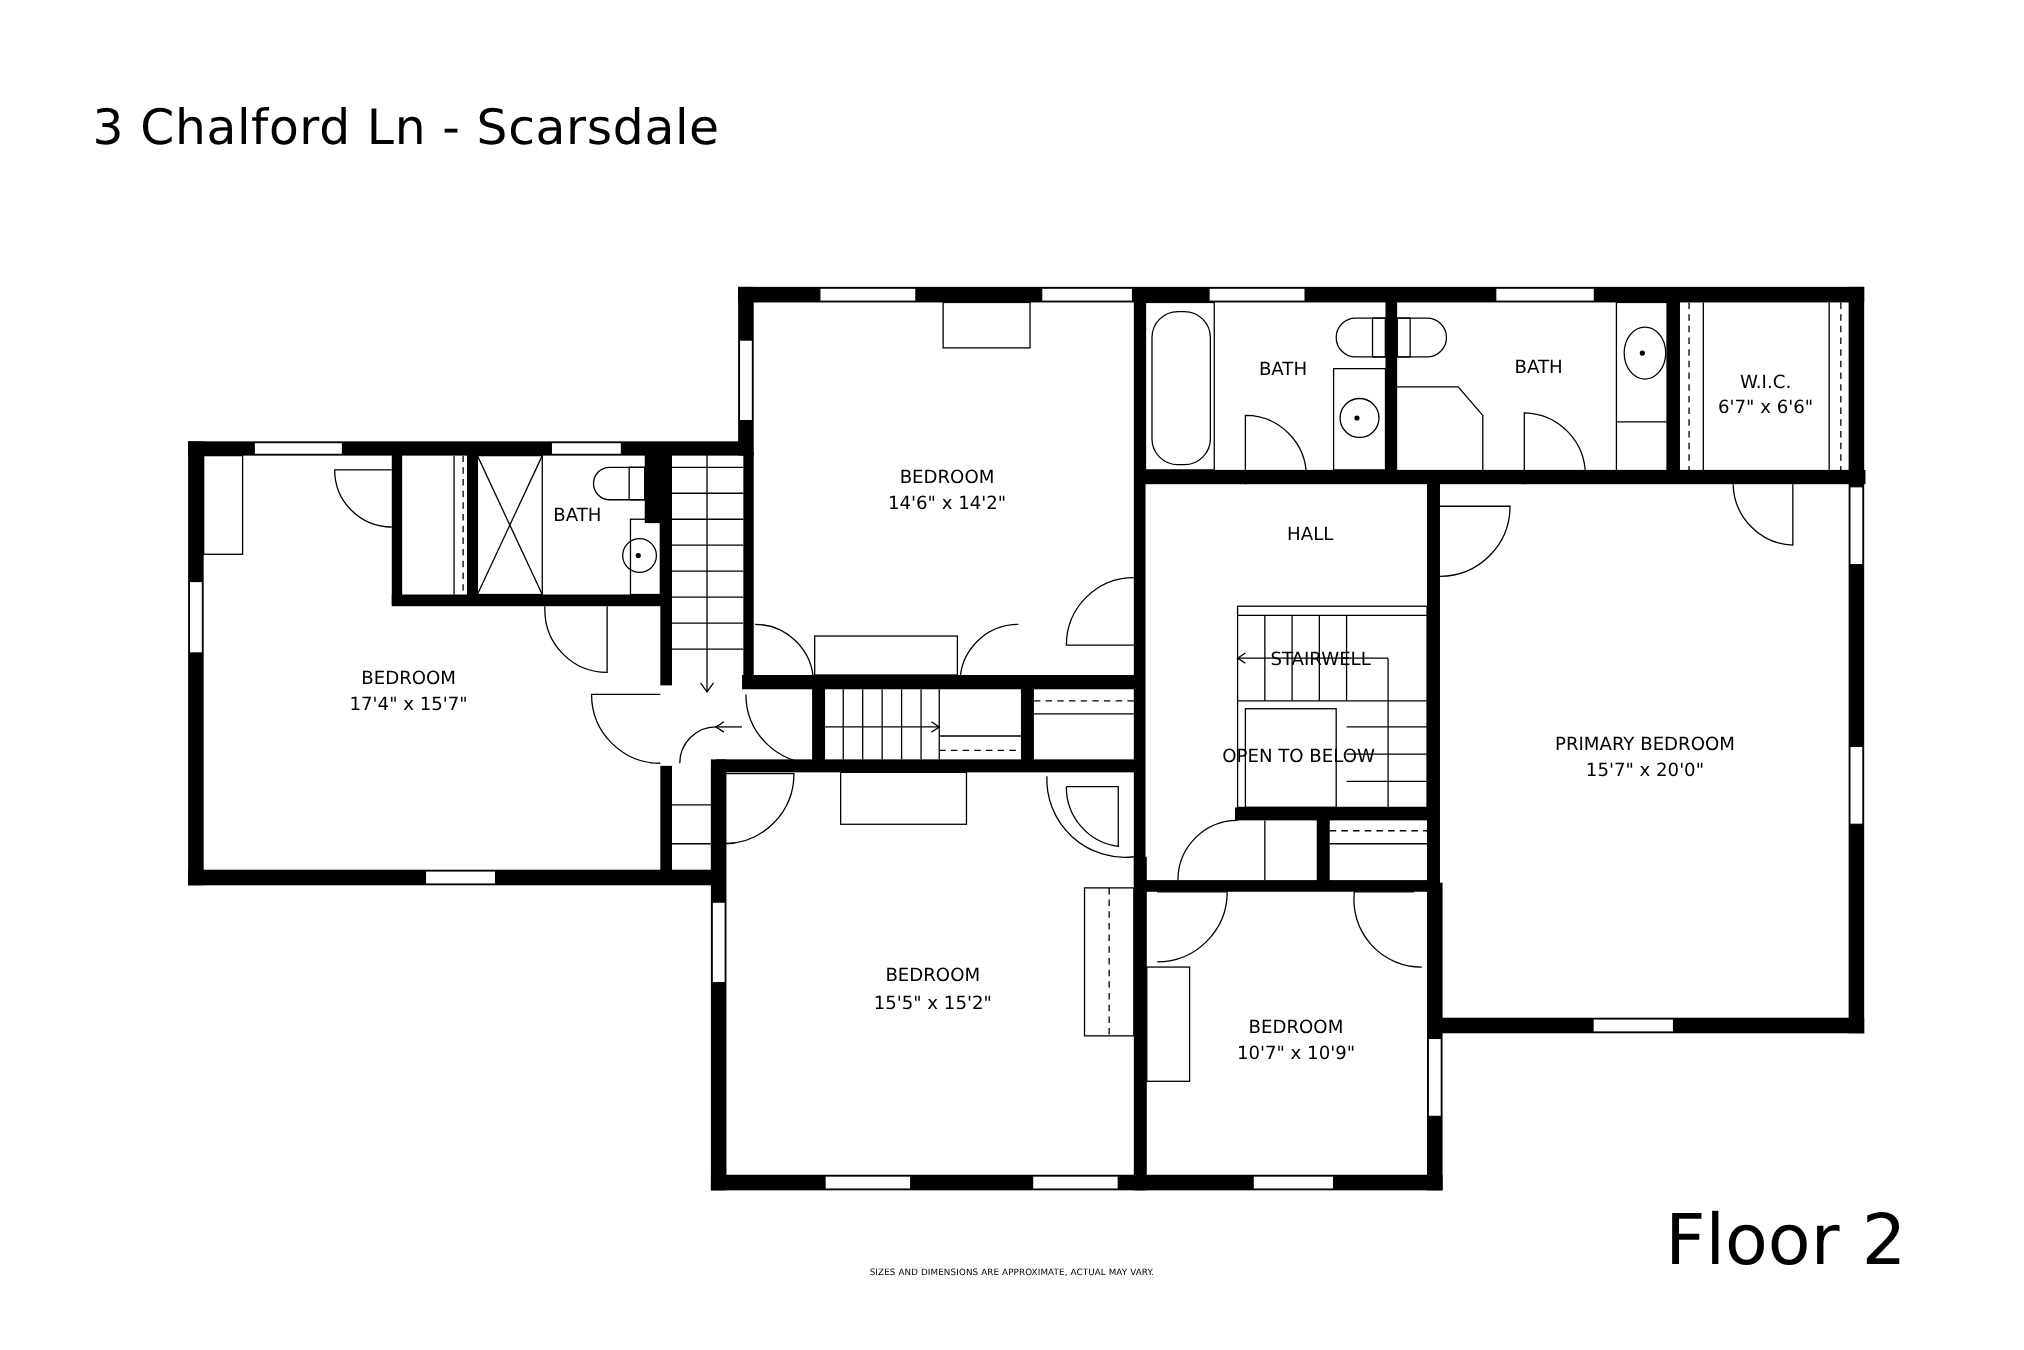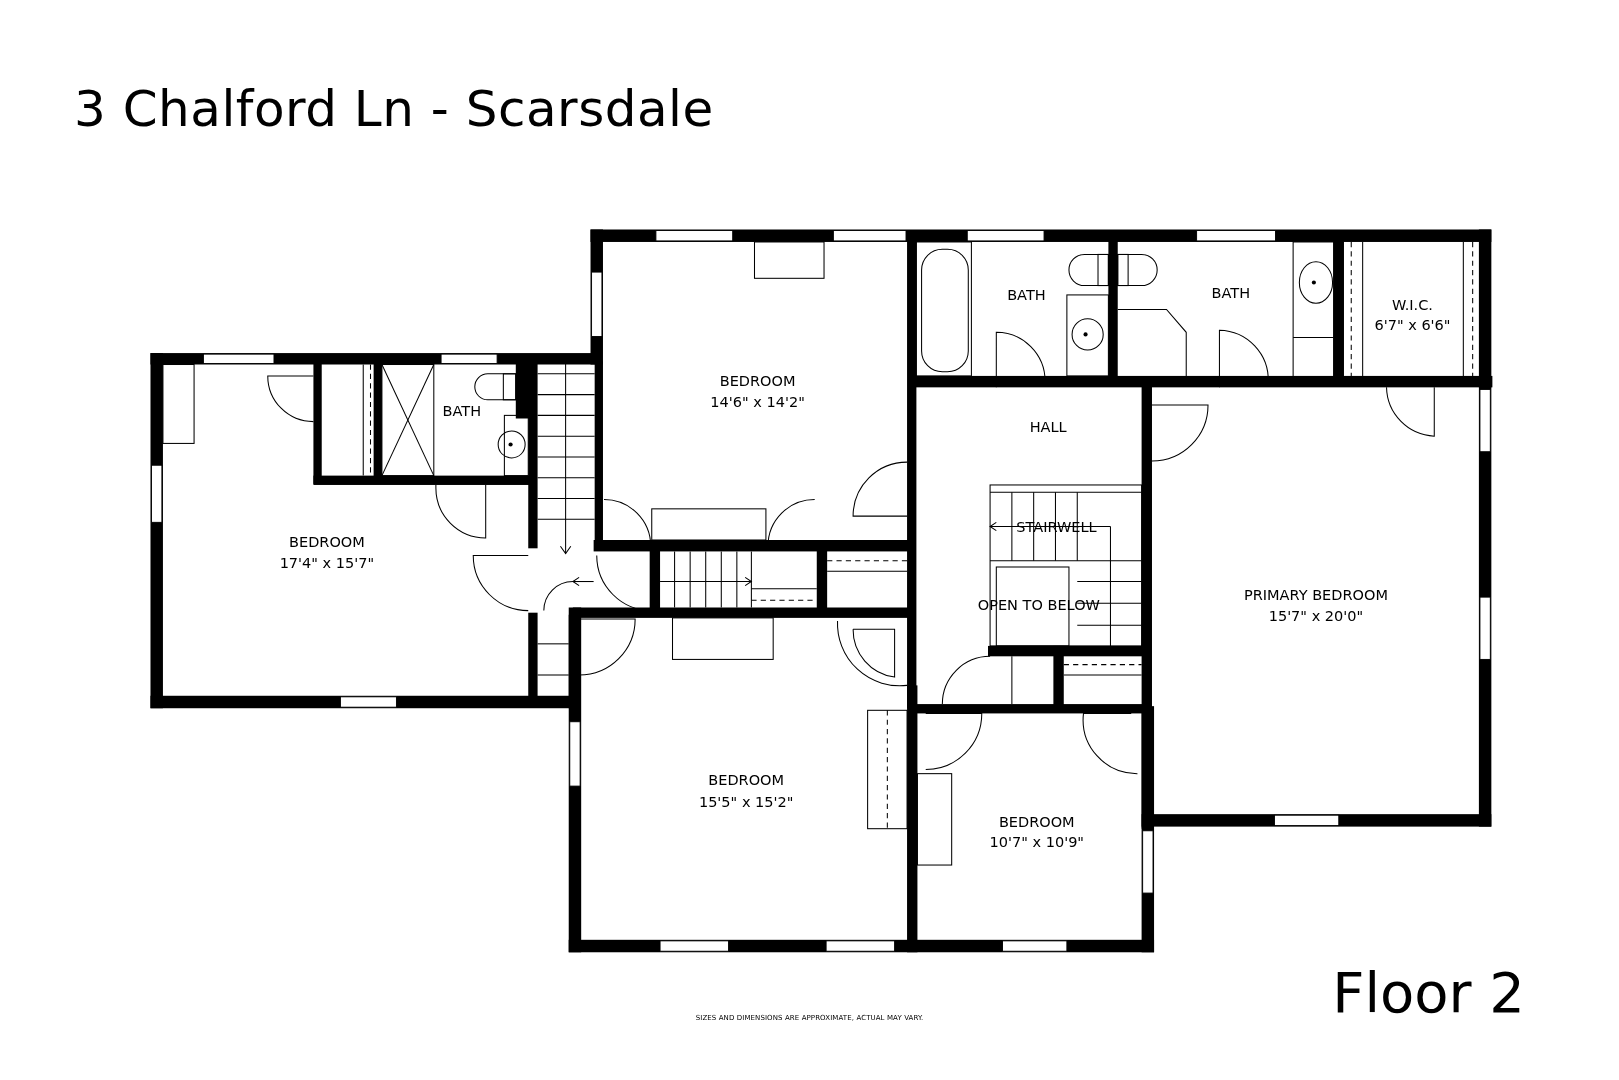--- a/index.html
+++ b/index.html
@@ -1,17 +1,17 @@
 <!DOCTYPE html>
 <html><head>
 <meta charset="utf-8">
 <style>
   html, body { margin: 0; padding: 0; background: #ffffff; }
   body { width: 1619px; height: 1080px; position: relative; overflow: hidden; font-family: "DejaVu Sans", sans-serif; color: #000; }
-  .title { position: absolute; left: 74px; top: 80px; font-size: 50px; font-weight: normal; letter-spacing: 0.5px; }
+  .title { position: absolute; left: 74px; top: 80px; font-size: 39px; font-weight: normal; letter-spacing: 0.5px; }
   .floor { position: absolute; right: 94px; top: 960px; font-size: 56px; }
   .disclaimer { position: absolute; left: 0; width: 1619px; top: 1014px; text-align: center; font-size: 7px; letter-spacing: 0.1px; }
   svg.plan { position: absolute; left: 0; top: 0; width: 1619px; height: 1080px; }
   .w { fill: #000; }
   .win { fill: #fff; stroke: #000; stroke-width: 0.9; }
   .thin { fill: none; stroke: #000; stroke-width: 1; }
   .dash { fill: none; stroke: #000; stroke-width: 1; stroke-dasharray: 5 4; }
   .lbl { font-family: "DejaVu Sans", sans-serif; font-size: 14px; fill: #000; text-anchor: middle; }
 </style>
 </head>

